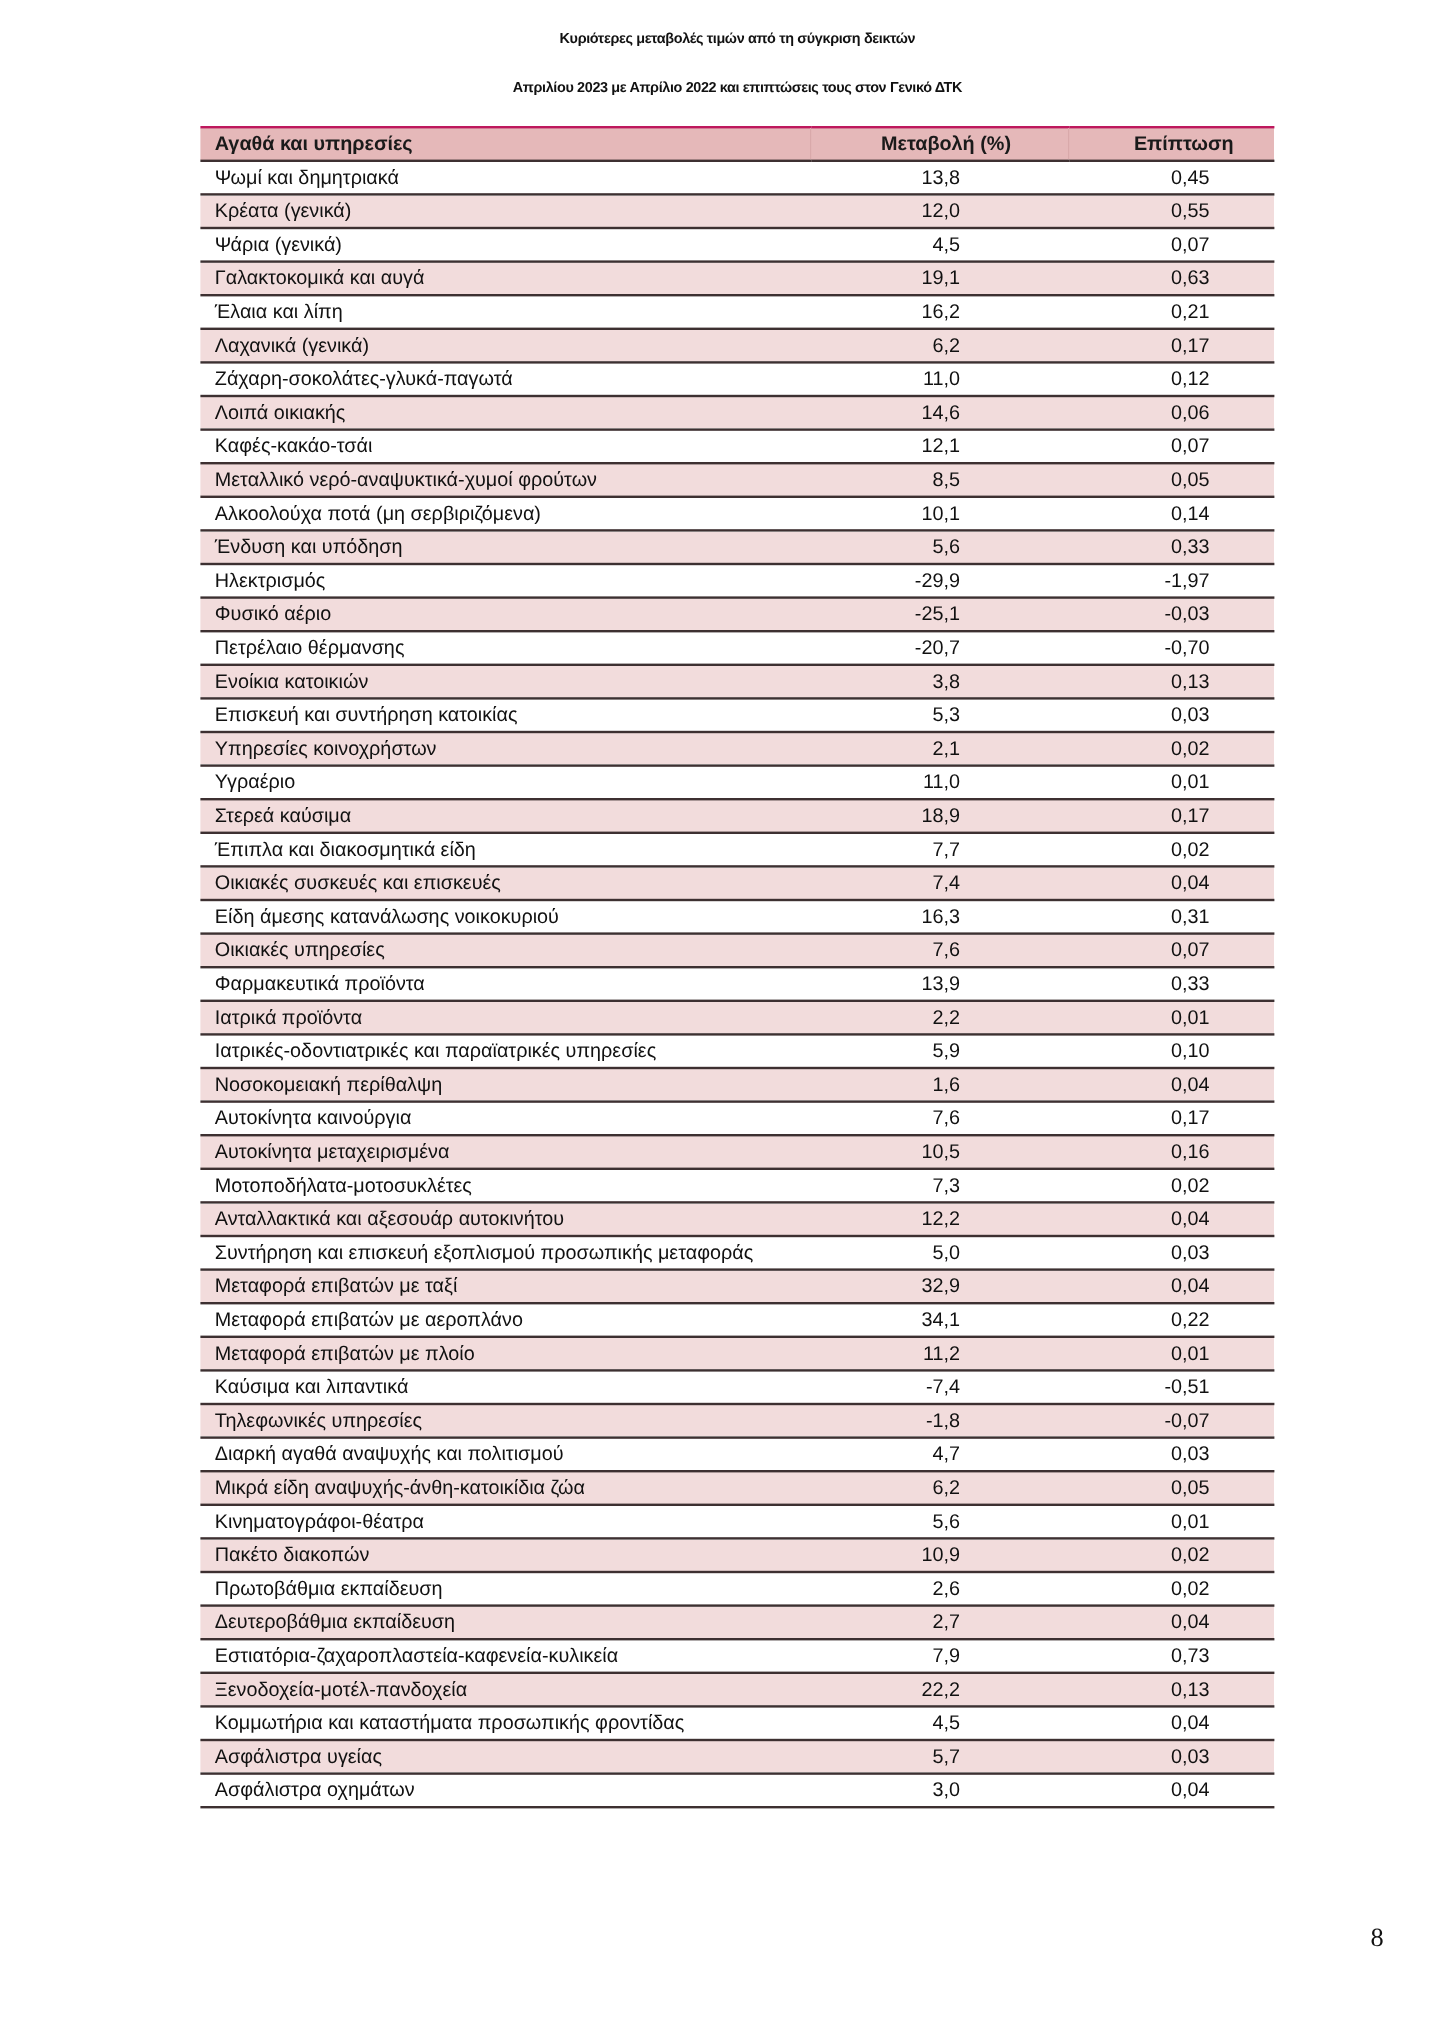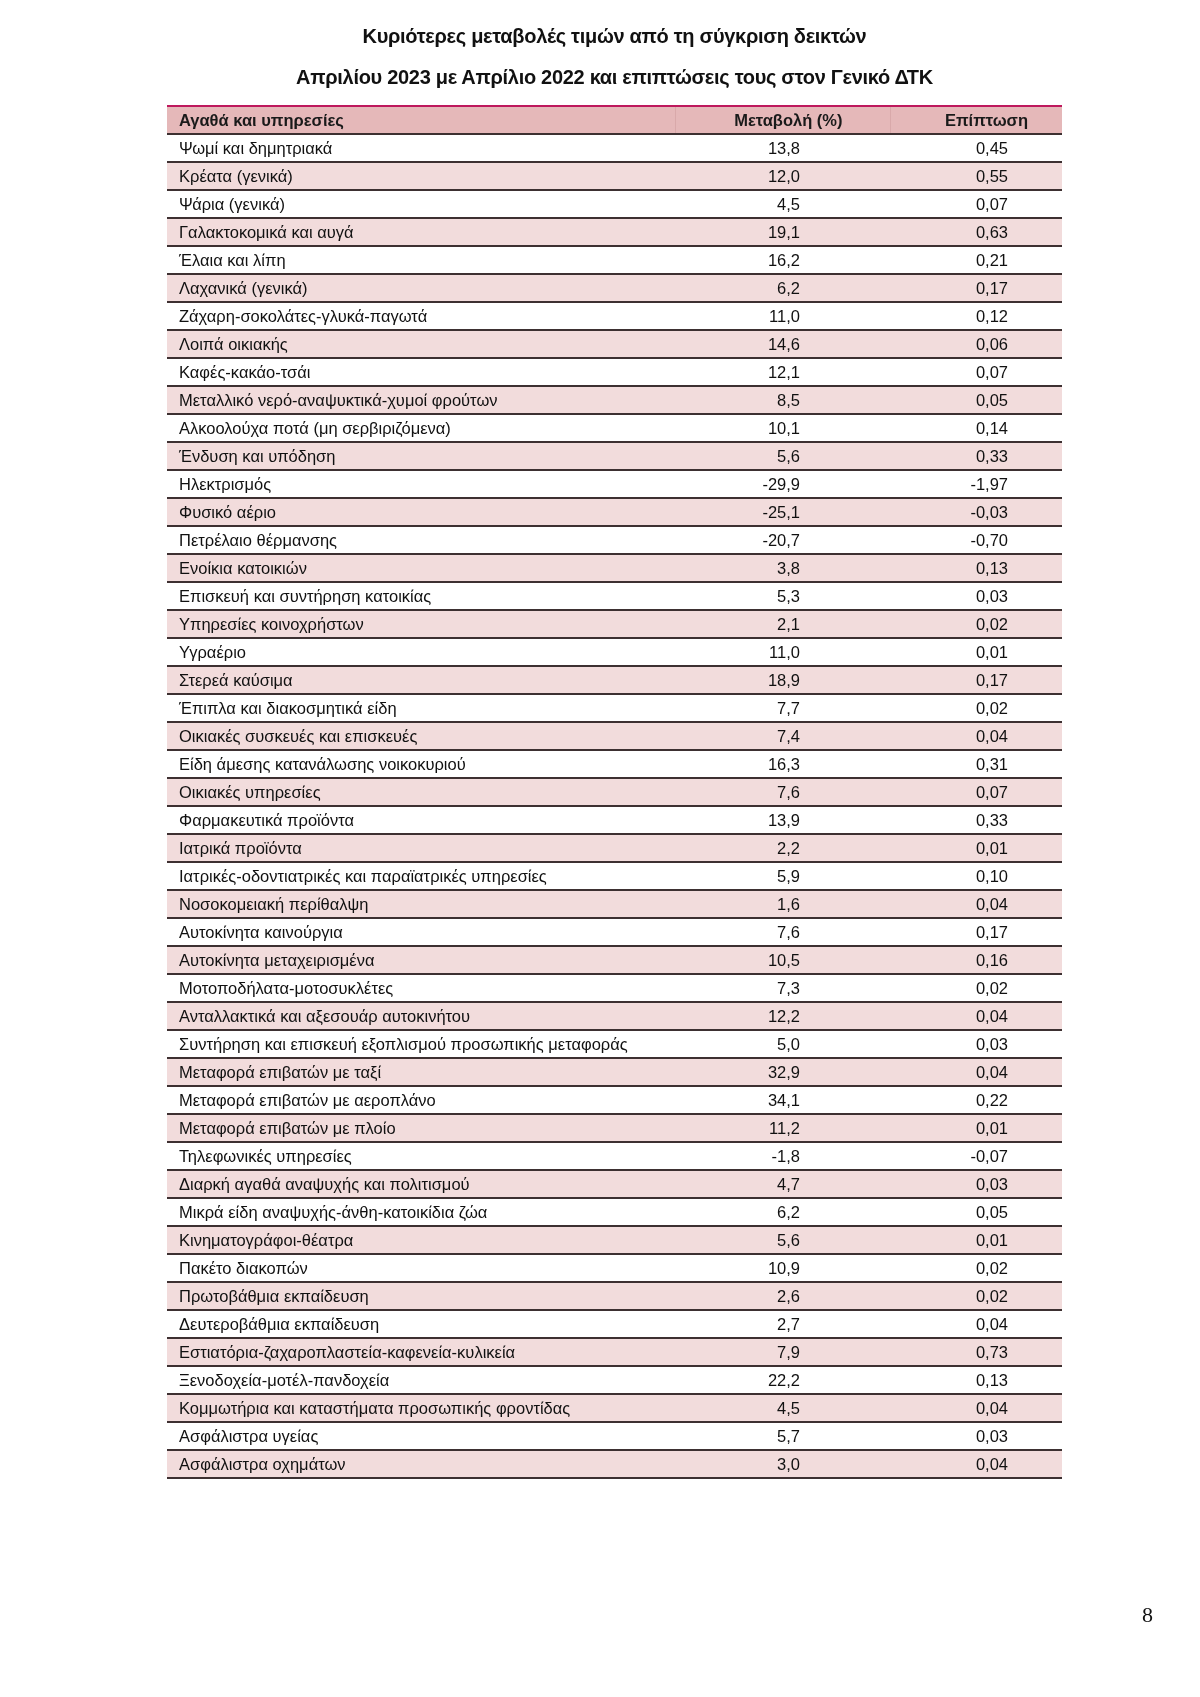--- a/index.html
+++ b/index.html
@@ -2,21 +2,21 @@
 <html><head>
 <meta charset="utf-8">
 <style>
   html, body { margin: 0; padding: 0; background: #ffffff; }
   body {
     width: 1200px; height: 1697px; position: relative; overflow: hidden;
     font-family: "Liberation Sans", "DejaVu Sans", sans-serif; color: #111;
   }
   .title {
     position: absolute; left: 167px; width: 895px; text-align: center;
-    font-weight: bold; font-size: 20px; letter-spacing: -0.3px; color: #111;
+    font-weight: bold; font-size: 12px; letter-spacing: -0.3px; color: #111;
   }
   .title.l1 { top: 25px; }
   .title.l2 { top: 66px; }
   .tbl {
     position: absolute; left: 167px; top: 105px; width: 895px;
     border-collapse: collapse; table-layout: fixed;
   }
   .tbl th, .tbl td {
     height: 26px; padding: 0; font-size: 16.5px; line-height: 26px;
     border-bottom: 2px solid #3d3031; white-space: nowrap; overflow: hidden;
@@ -234,20 +234,25 @@
         <td class="name">Μεταφορά επιβατών με αεροπλάνο</td>
         <td class="change">34,1</td>
         <td class="impact">0,22</td>
       </tr>
       <tr>
         <td class="name">Μεταφορά επιβατών με πλοίο</td>
         <td class="change">11,2</td>
         <td class="impact">0,01</td>
       </tr>
       <tr>
+        <td class="name">Καύσιμα και λιπαντικά</td>
+        <td class="change">-7,4</td>
+        <td class="impact">-0,51</td>
+      </tr>
+      <tr>
         <td class="name">Τηλεφωνικές υπηρεσίες</td>
         <td class="change">-1,8</td>
         <td class="impact">-0,07</td>
       </tr>
       <tr>
         <td class="name">Διαρκή αγαθά αναψυχής και πολιτισμού</td>
         <td class="change">4,7</td>
         <td class="impact">0,03</td>
       </tr>
       <tr>

